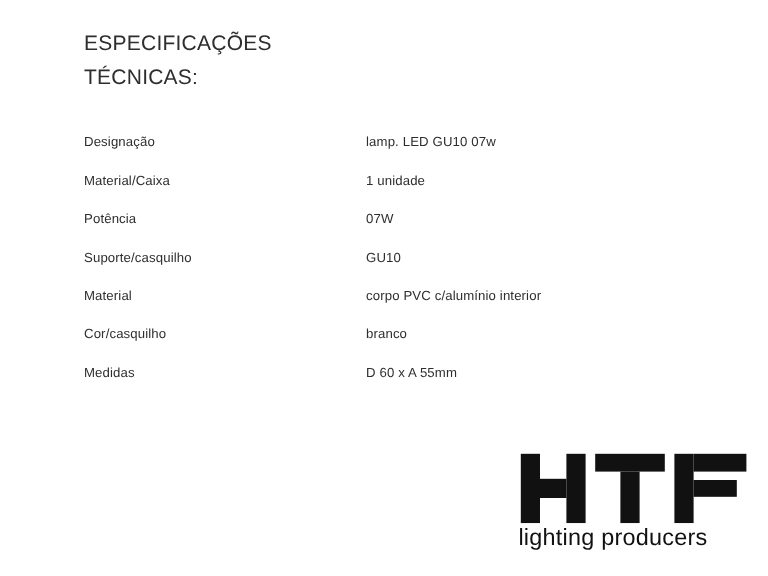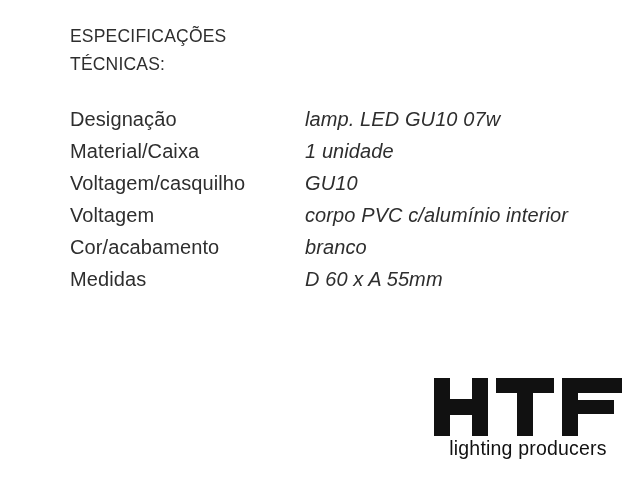--- a/index.html
+++ b/index.html
@@ -38,55 +38,54 @@
     position: absolute;
     left: 70px;
     top: 108px;
     width: 520px;
     border-collapse: collapse;
   }
   .spec-table tr {
     height: 32px;
   }
   .spec-table td {
-    font-size: 20px;
+    font-size: 11px;
     color: #2e2e2e;
     vertical-align: top;
     padding: 0;
     line-height: 22px;
     letter-spacing: 0.1px;
     white-space: nowrap;
   }
   .spec-table td.label {
     width: 235px;
   }
   .spec-table td.value {
     width: 285px;
-    font-style: italic;
   }
   .logo {
     position: absolute;
     left: 432px;
     top: 378px;
     width: 192px;
     height: 88px;
   }
   .logo-mark {
     position: absolute;
     left: 0;
     top: 0;
     width: 192px;
     height: 58px;
   }
   .logo-text {
     position: absolute;
     left: 0;
     top: 58px;
     width: 192px;
-    text-align: center;
+    text-align: left;
     font-size: 19.5px;
     color: #111111;
     letter-spacing: 0.2px;
     line-height: 24px;
     white-space: nowrap;
   }
 </style>
 </head>
 <body>
 
@@ -101,29 +100,33 @@
     <tbody>
       <tr>
         <td class="label">Designação</td>
         <td class="value">lamp. LED GU10 07w</td>
       </tr>
       <tr>
         <td class="label">Material/Caixa</td>
         <td class="value">1 unidade</td>
       </tr>
       <tr>
-        <td class="label">Voltagem/casquilho</td>
+        <td class="label">Potência</td>
+        <td class="value">07W</td>
+      </tr>
+      <tr>
+        <td class="label">Suporte/casquilho</td>
         <td class="value">GU10</td>
       </tr>
       <tr>
-        <td class="label">Voltagem</td>
+        <td class="label">Material</td>
         <td class="value">corpo PVC c/alumínio interior</td>
       </tr>
       <tr>
-        <td class="label">Cor/acabamento</td>
+        <td class="label">Cor/casquilho</td>
         <td class="value">branco</td>
       </tr>
       <tr>
         <td class="label">Medidas</td>
         <td class="value">D 60 x A 55mm</td>
       </tr>
     </tbody>
   </table>
 
   <div class="logo">

